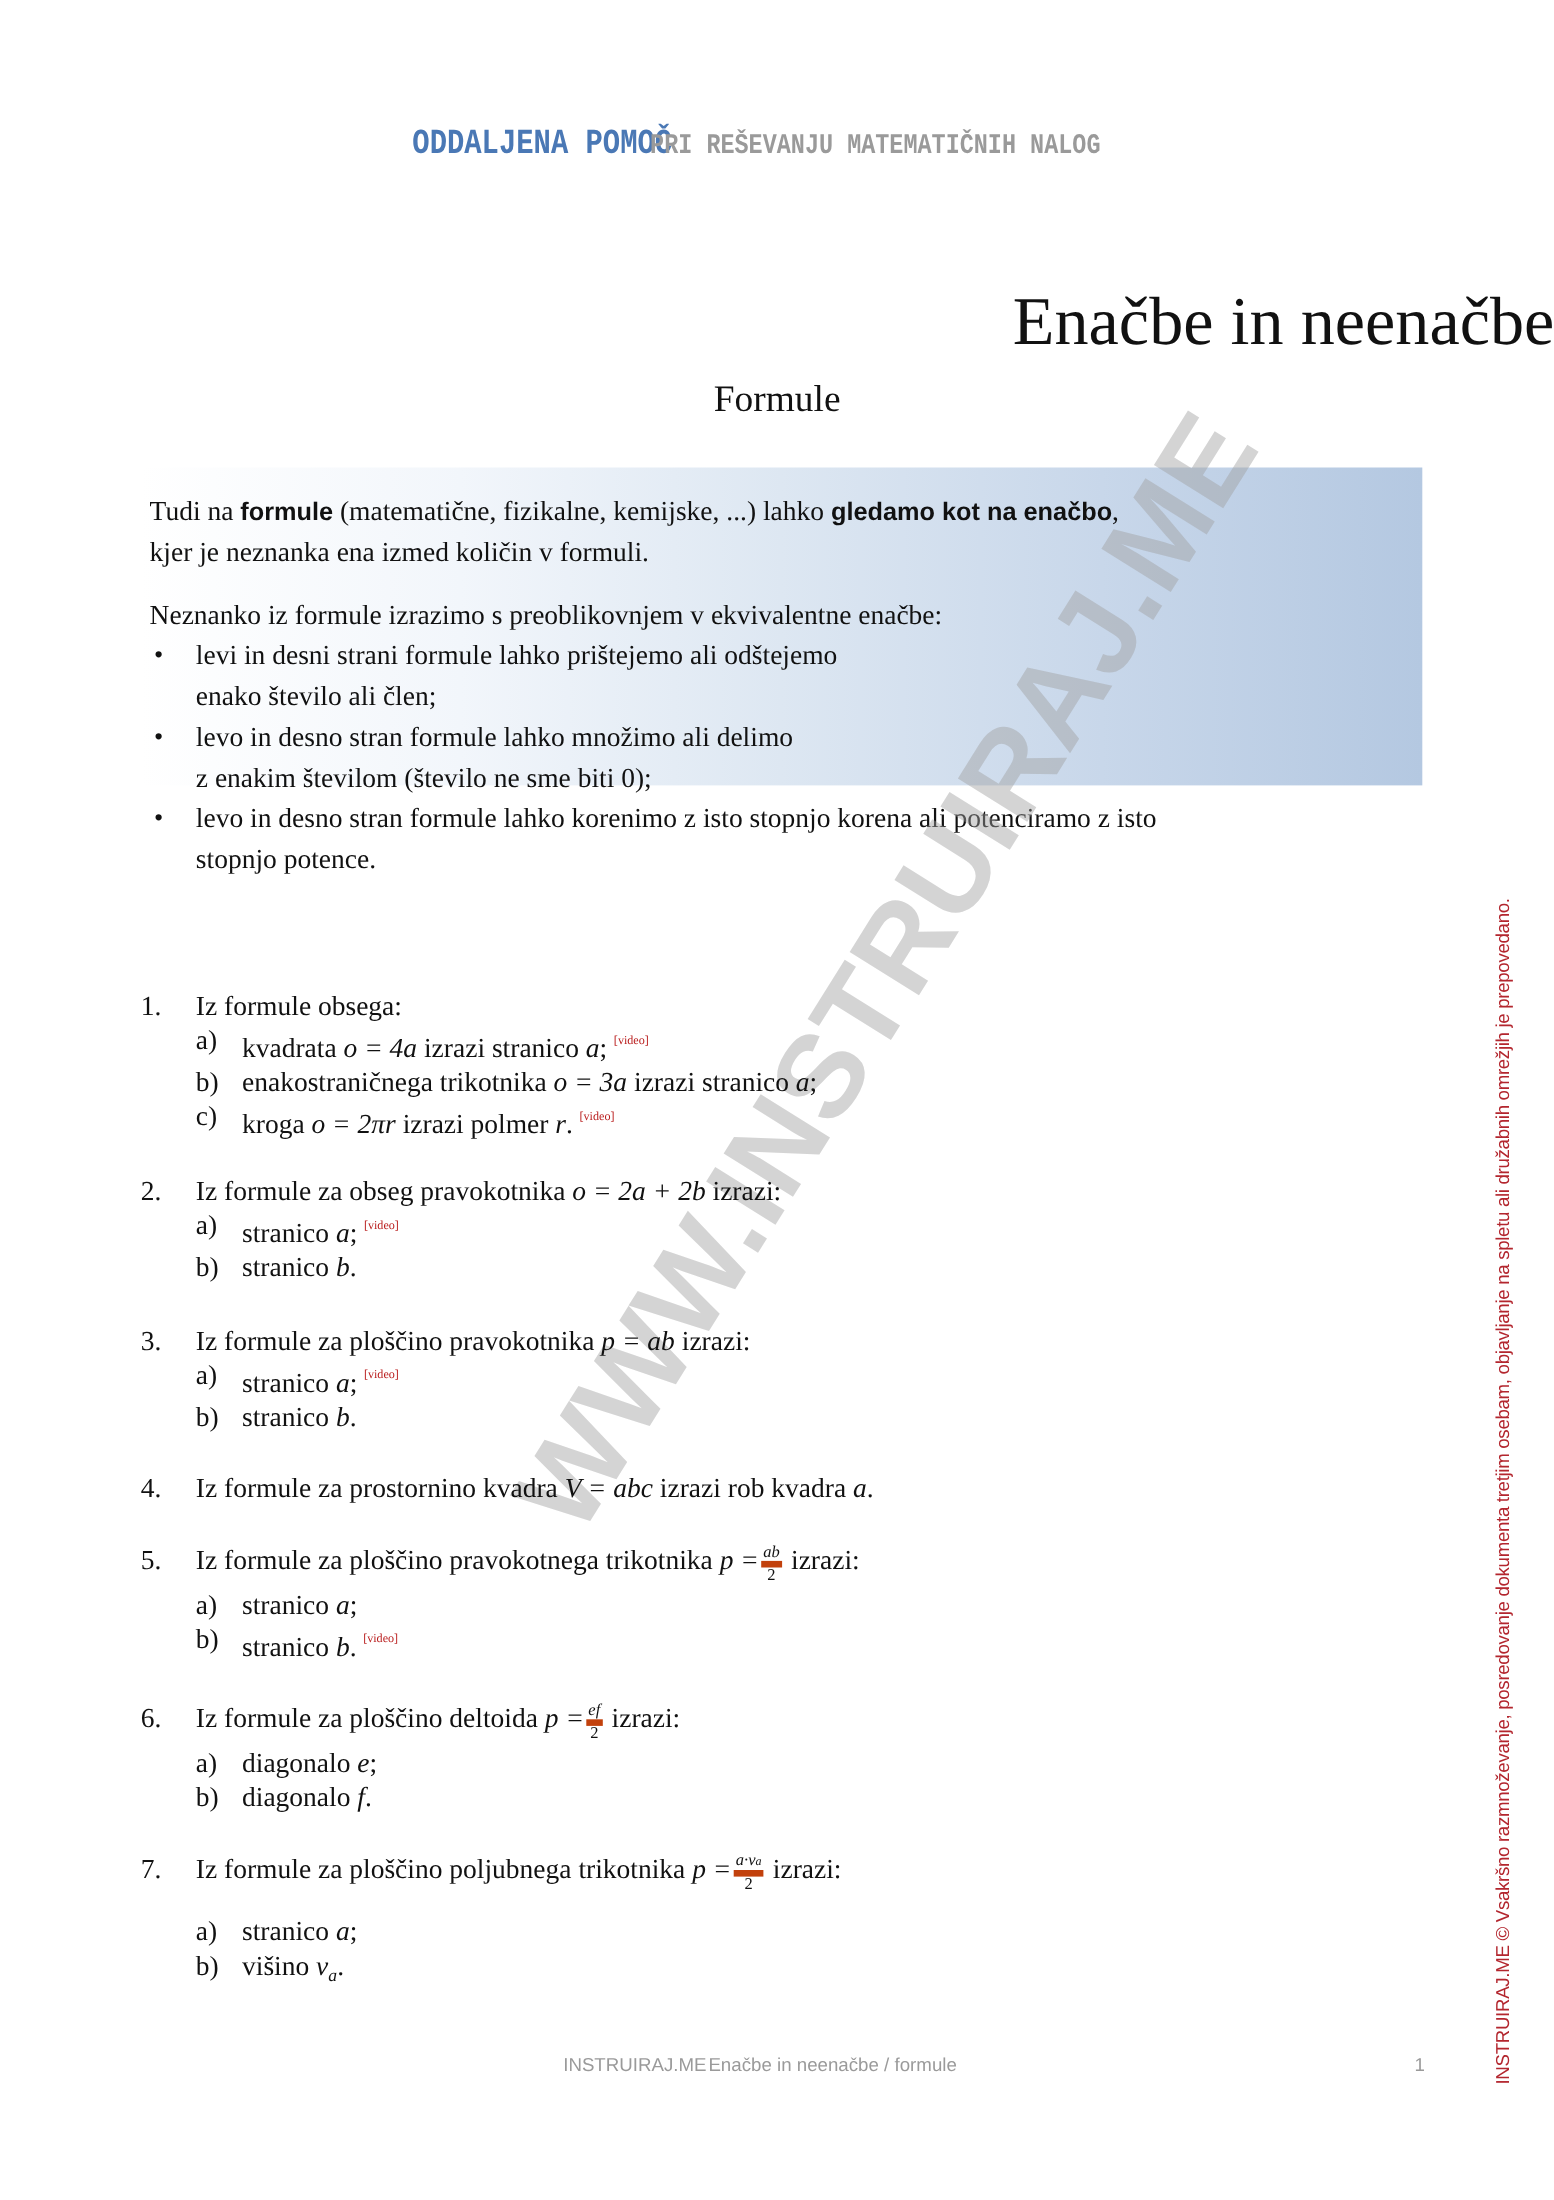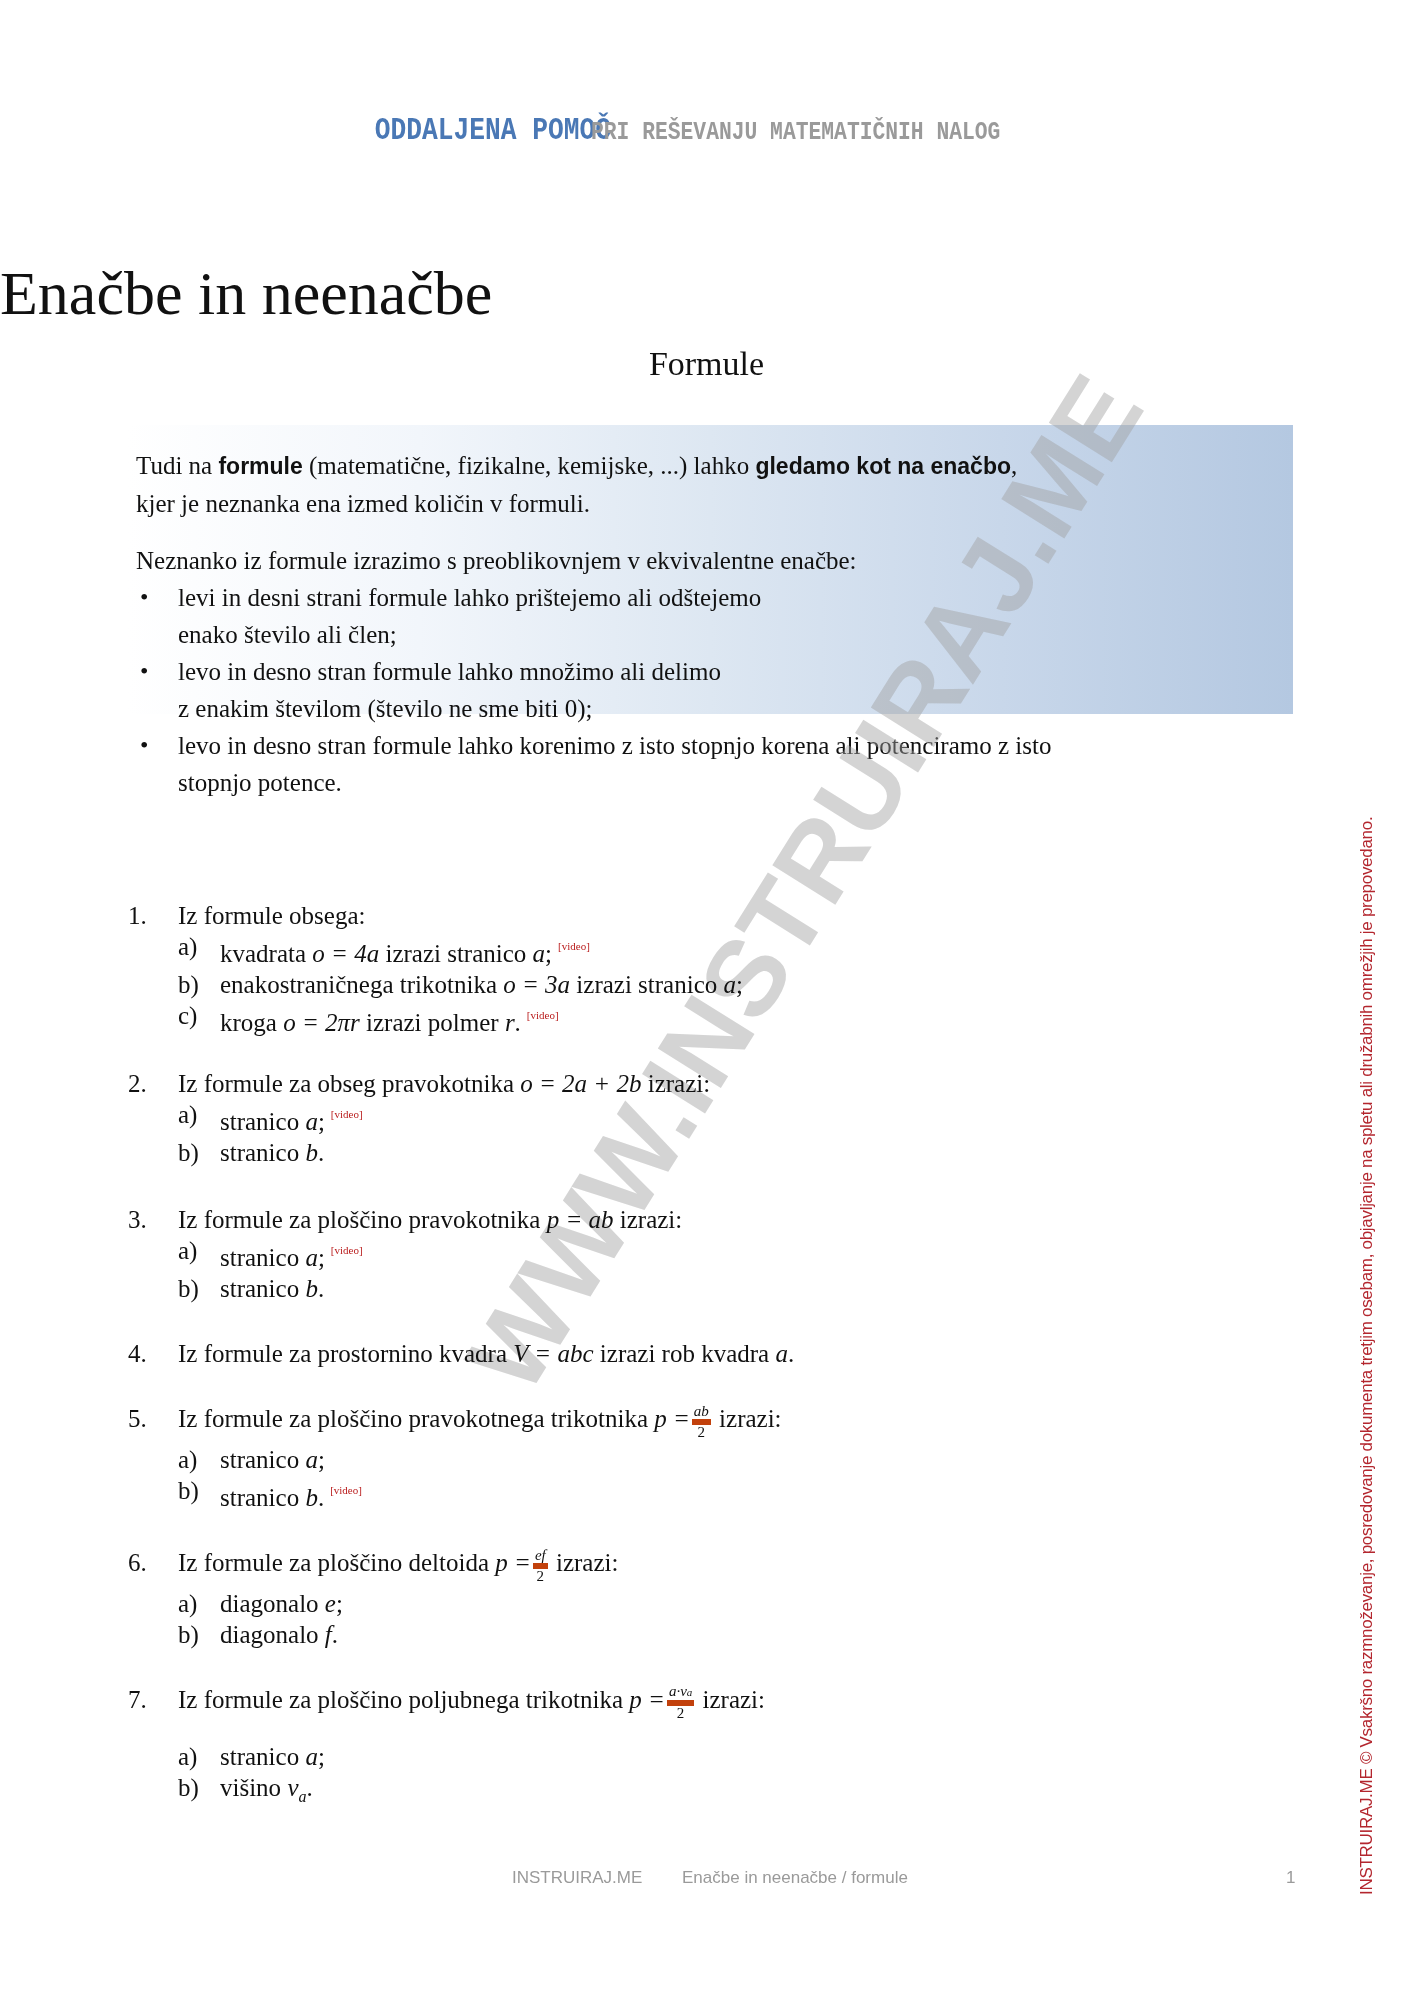--- a/index.html
+++ b/index.html
@@ -8,21 +8,21 @@
 
   .header { position: absolute; top: 112px; left: 0; width: 1413px; text-align: center; }
   .header-line1 { font-family: Liberation Mono, monospace; font-weight: bold; white-space: nowrap; }
   .brand-main { color: #4a78b5; font-size: 32px; letter-spacing: 0px; transform: scaleX(0.82); display: inline-block; transform-origin: right center; }
   .brand-sub { color: #9a9a9a; font-size: 26px; transform: scaleX(0.82); display: inline-block; transform-origin: left center; margin-left: -30px; }
   .header-line2 { margin-top: 4px; font-family: "Liberation Sans", sans-serif; font-size: 18px; white-space: nowrap; }
   .contact-phone { color: #5a7fb0; display: inline-block; transform: scaleX(0.85); }
   .contact-sep { color: #999; margin: 0 8px; }
   .contact-email { color: #9a9a9a; display: inline-block; transform: scaleX(0.85); }
 
-  .title { position: absolute; top: 258px; left: 0; width: 1413px; text-align: left; font-family: "Liberation Serif", serif; font-size: 62px; color: #111; }
+  .title { position: absolute; top: 258px; left: 0; width: 1413px; text-align: right; font-family: "Liberation Serif", serif; font-size: 62px; color: #111; }
   .subtitle { position: absolute; top: 345px; left: 0; width: 1413px; text-align: center; font-family: "Liberation Serif", serif; font-size: 34px; color: #111; }
 
   .info-box { position: absolute; top: 425px; left: 128px; width: 1165px; height: 289px;
     background: linear-gradient(to right, #ffffff 0%, #f2f6fb 25%, #dde7f2 50%, #c8d7ea 75%, #b4c8e1 100%);
     padding: 22px 0 0 8px; font-family: "Liberation Serif", serif; font-size: 25px; line-height: 37px; }
   .info-box b { font-family: "Liberation Sans", sans-serif; font-weight: bold; font-size: 23px; }
   .info-p { margin-bottom: 20px; }
   .info-list { list-style: none; }
   .info-list li { position: relative; padding-left: 42px; }
   .info-list li::before { content: "•"; position: absolute; left: 4px; top: 0; font-size: 24px; }
@@ -41,21 +41,21 @@
 
   .watermark { position: absolute; top: 1020px; left: 330px; font-family: "Liberation Sans", sans-serif; font-weight: bold;
     font-size: 108px; color: rgba(160,160,160,0.45); transform: rotate(-58deg); transform-origin: center; white-space: nowrap; width: 700px; }
 
   .side-note { position: absolute; left: 1357px; top: 1895px; transform: rotate(-90deg); transform-origin: left top;
     font-family: "Liberation Sans", sans-serif; font-size: 17px; color: #b3262e; white-space: nowrap; letter-spacing: -0.3px; }
   .side-note .brand { font-weight: normal; }
 
   .footer { position: absolute; top: 1868px; left: 0; width: 1413px; font-family: "Liberation Sans", sans-serif; font-size: 17px; color: #9a9a9a; }
   .footer-brand { position: absolute; left: 512px; }
-  .footer-title { position: absolute; left: 682px; }
+  .footer-title { position: absolute; left: 644px; }
   .footer-page { position: absolute; left: 1286px; }
 </style>
 </head>
 <body>
 
 <div class="header">
   <div class="header-line1">
     <span class="brand-main">ODDALJENA POMOČ</span>
     <span class="brand-sub">PRI REŠEVANJU MATEMATIČNIH NALOG</span>
   </div>

